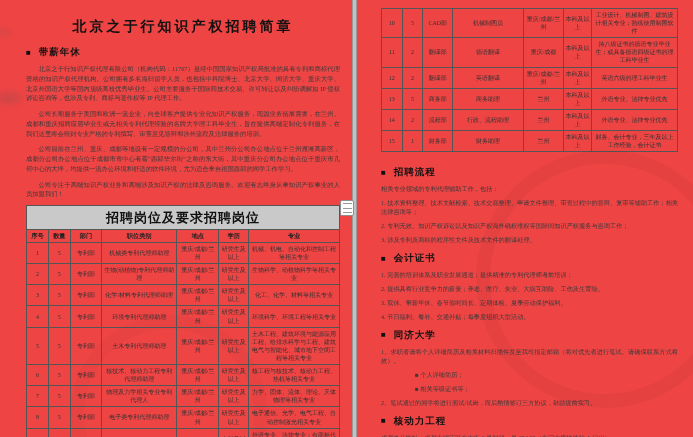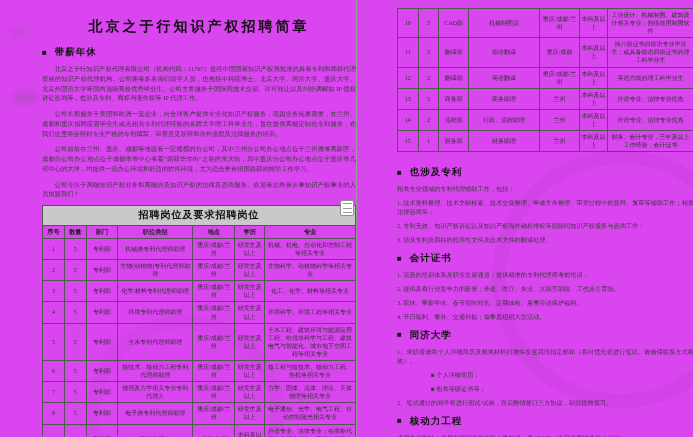--- a/index.html
+++ b/index.html
@@ -3,21 +3,21 @@
 <meta charset="utf-8">
 <style>
   html,body{margin:0;padding:0;}
   body{
     width:693px;height:437px;position:relative;overflow:hidden;
     background:#c2c2c2;
     font-family:"Liberation Serif","DejaVu Serif",serif;
     -webkit-font-smoothing:antialiased;
   }
   .page{
-    position:absolute;top:0;bottom:0;background:#d946ef;overflow:hidden;padding-left:16px;
+    position:absolute;top:0;bottom:0;background:#ef4444;overflow:hidden;
   }
   .page-left{left:0;width:352px;border-right:1px solid #9a9a9a;}
   .page-right{left:356px;width:337px;border-left:1px solid #9a9a9a;}
   .page-inner{position:relative;height:100%;}
   .page-left .page-inner{padding:10px 12px 6px 26px;}
   .page-right .page-inner{padding:8px 16px 6px 24px;}
 
   .doc-title{
     text-align:center;font-size:14px;font-weight:bold;color:#111;
     letter-spacing:3px;margin:8px 0 10px 0;
@@ -40,22 +40,22 @@
 
   table.recruit{
     width:100%;border-collapse:collapse;table-layout:fixed;
     font-size:6px;color:#333;
   }
   table.recruit td,table.recruit th{
     border:1px solid #555;text-align:center;vertical-align:middle;
     padding:2px 1.5px;line-height:1.35;word-break:break-all;
   }
   table.recruit .band{
-    background:#c9c9c9;font-weight:bold;font-size:10px;letter-spacing:1px;
-    padding:2.5px 0;color:#111;font-family:Liberation Mono, monospace;
+    background:#c9c9c9;font-weight:bold;font-size:13px;letter-spacing:1px;
+    padding:2.5px 0;color:#111;
   }
   table.recruit th{font-weight:bold;font-size:6.2px;color:#222;}
   .lp-table{margin-top:6px;}
 
   .addr-line{font-size:6.2px;line-height:1.5;color:#3a3a3a;margin:0 0 5.5px 0;}
 
   .anchor-icon{
     position:absolute;left:340px;top:200px;width:14px;height:16px;
     background:#fdfdfd;border:1px solid #8f8f8f;border-radius:2px;
     box-sizing:border-box;padding:2px 1.5px;display:flex;flex-direction:column;
@@ -281,21 +281,21 @@
             <td>财务助理</td>
             <td>兰州</td>
             <td>本科及以上</td>
             <td>财务、会计专业，三年及以上工作经验，会计证书</td>
           </tr>
         </tbody>
     </table>
 
     <div class="section-heading" style="margin-top:14px">
       <span class="sq">■</span>
-      <span>也涉及专利</span>
+      <span>招聘流程</span>
     </div>
     <div class="body-line">相关专业领域的专利代理辅助工作，包括：</div>
     <div>
         <div class="body-line">1. 技术资料整理、技术文献检索、技术交底整理、申请文件整理、审查过程中的答辩、复审等辅助工作；相关法律咨询等；</div>
         <div class="body-line">2. 专利无效、知识产权诉讼以及知识产权海外确权维权等国际间知识产权服务与咨询工作；</div>
         <div class="body-line">3. 涉及专利及商标的程序性文件及技术文件的翻译处理。</div>
       </div>
 
     <div class="section-heading">
       <span class="sq">■</span>

